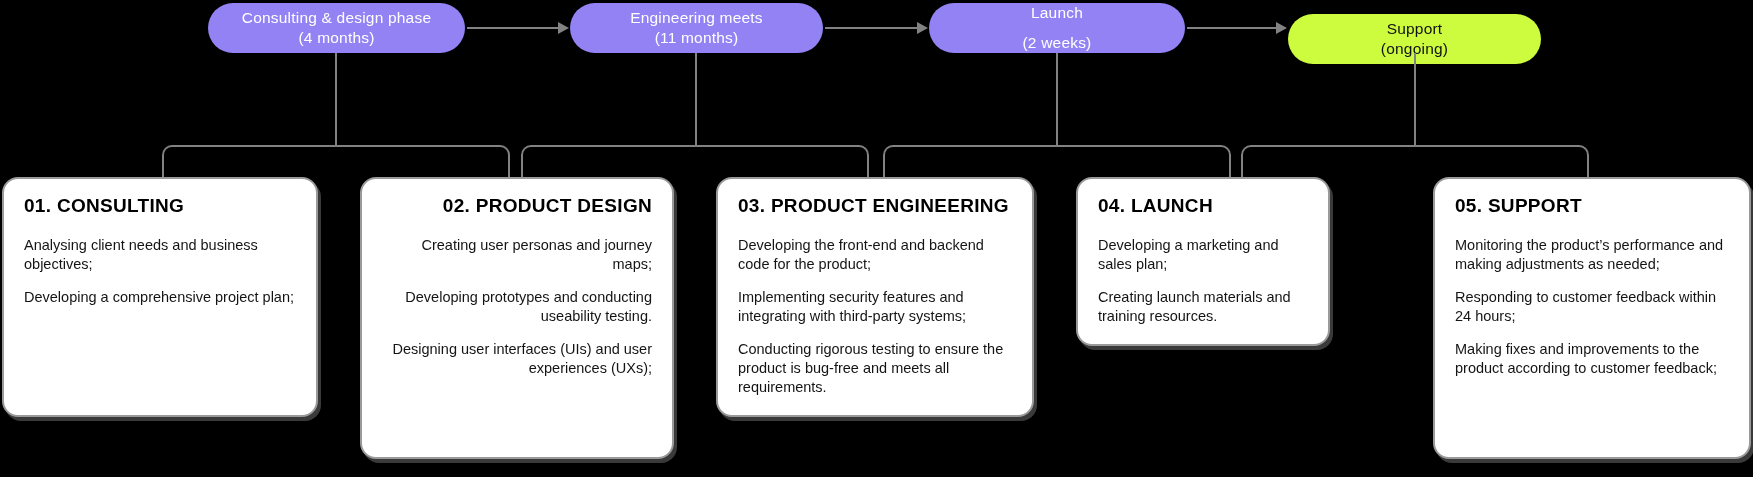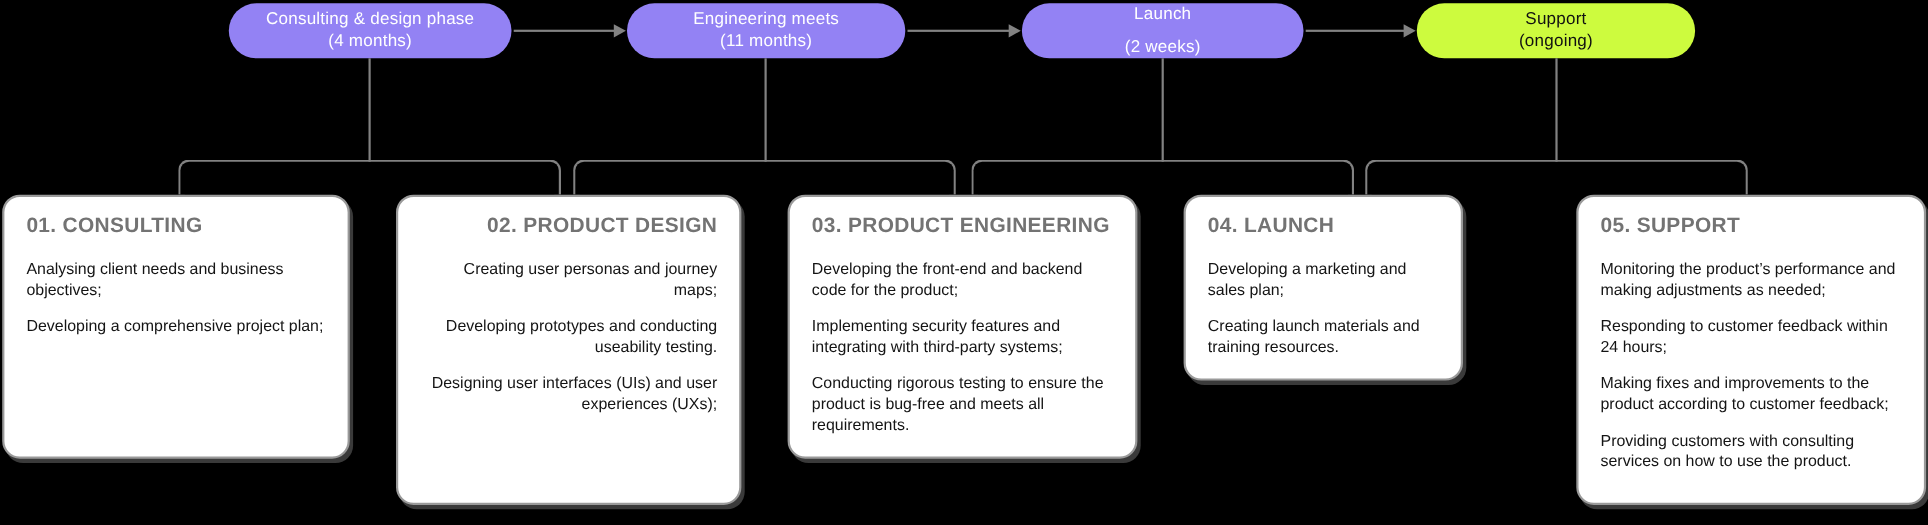--- a/index.html
+++ b/index.html
@@ -26,21 +26,21 @@
     flex-direction: column;
     align-items: center;
     justify-content: center;
     text-align: center;
     line-height: 1.32;
     font-size: 15.5px;
     font-weight: 500;
     letter-spacing: 0.2px;
   }
   .pill-purple { background: var(--purple, #9382F4); color: var(--pill-light-text, #fff); }
-  .pill-green  { background: var(--green, #CDFB3E);  color: var(--pill-dark-text, #111); }
+  .pill-green  { background: var(--green, #CDFB3E);  color: var(--pill-dark-text, #111); margin-top: 11px; }
 
   
   .arrow {
     position: absolute;
     top: 27px;
     height: 2px;
     background: var(--line, #828282);
   }
   .arrow .head {
     position: absolute;
@@ -83,21 +83,21 @@
     box-sizing: border-box;
     padding: 16px 20px 18px 20px;
     box-shadow: 3px 4px 0 #3a3a3a;
   }
   .card h3 {
     margin: 0 0 18px 0;
     font-size: 19px;
     font-weight: 700;
     letter-spacing: 0.3px;
     line-height: 1.2;
-    color: #737373;
+    color: #000000;
   }
   .card p {
     margin: 0 0 14px 0;
     font-size: 14.5px;
     line-height: 1.31;
     font-weight: 400;
   }
   .card p:last-child { margin-bottom: 0; }
 </style>
 </head>
@@ -171,17 +171,16 @@
         <p>Developing a marketing and sales plan;</p>
         <p>Creating launch materials and training resources.</p>
       </div>
   </div>
   <div class="card" style="left:1433px; width:318px; min-height:282px;">
     <h3>05. SUPPORT</h3>
     <div>
         <p>Monitoring the product’s performance and making adjustments as needed;</p>
         <p>Responding to customer feedback within 24 hours;</p>
         <p>Making fixes and improvements to the product according to customer feedback;</p>
-        <p>Providing customers with consulting services on how to use the product.</p>
       </div>
   </div>
 
 </div>
 
 </body></html>

